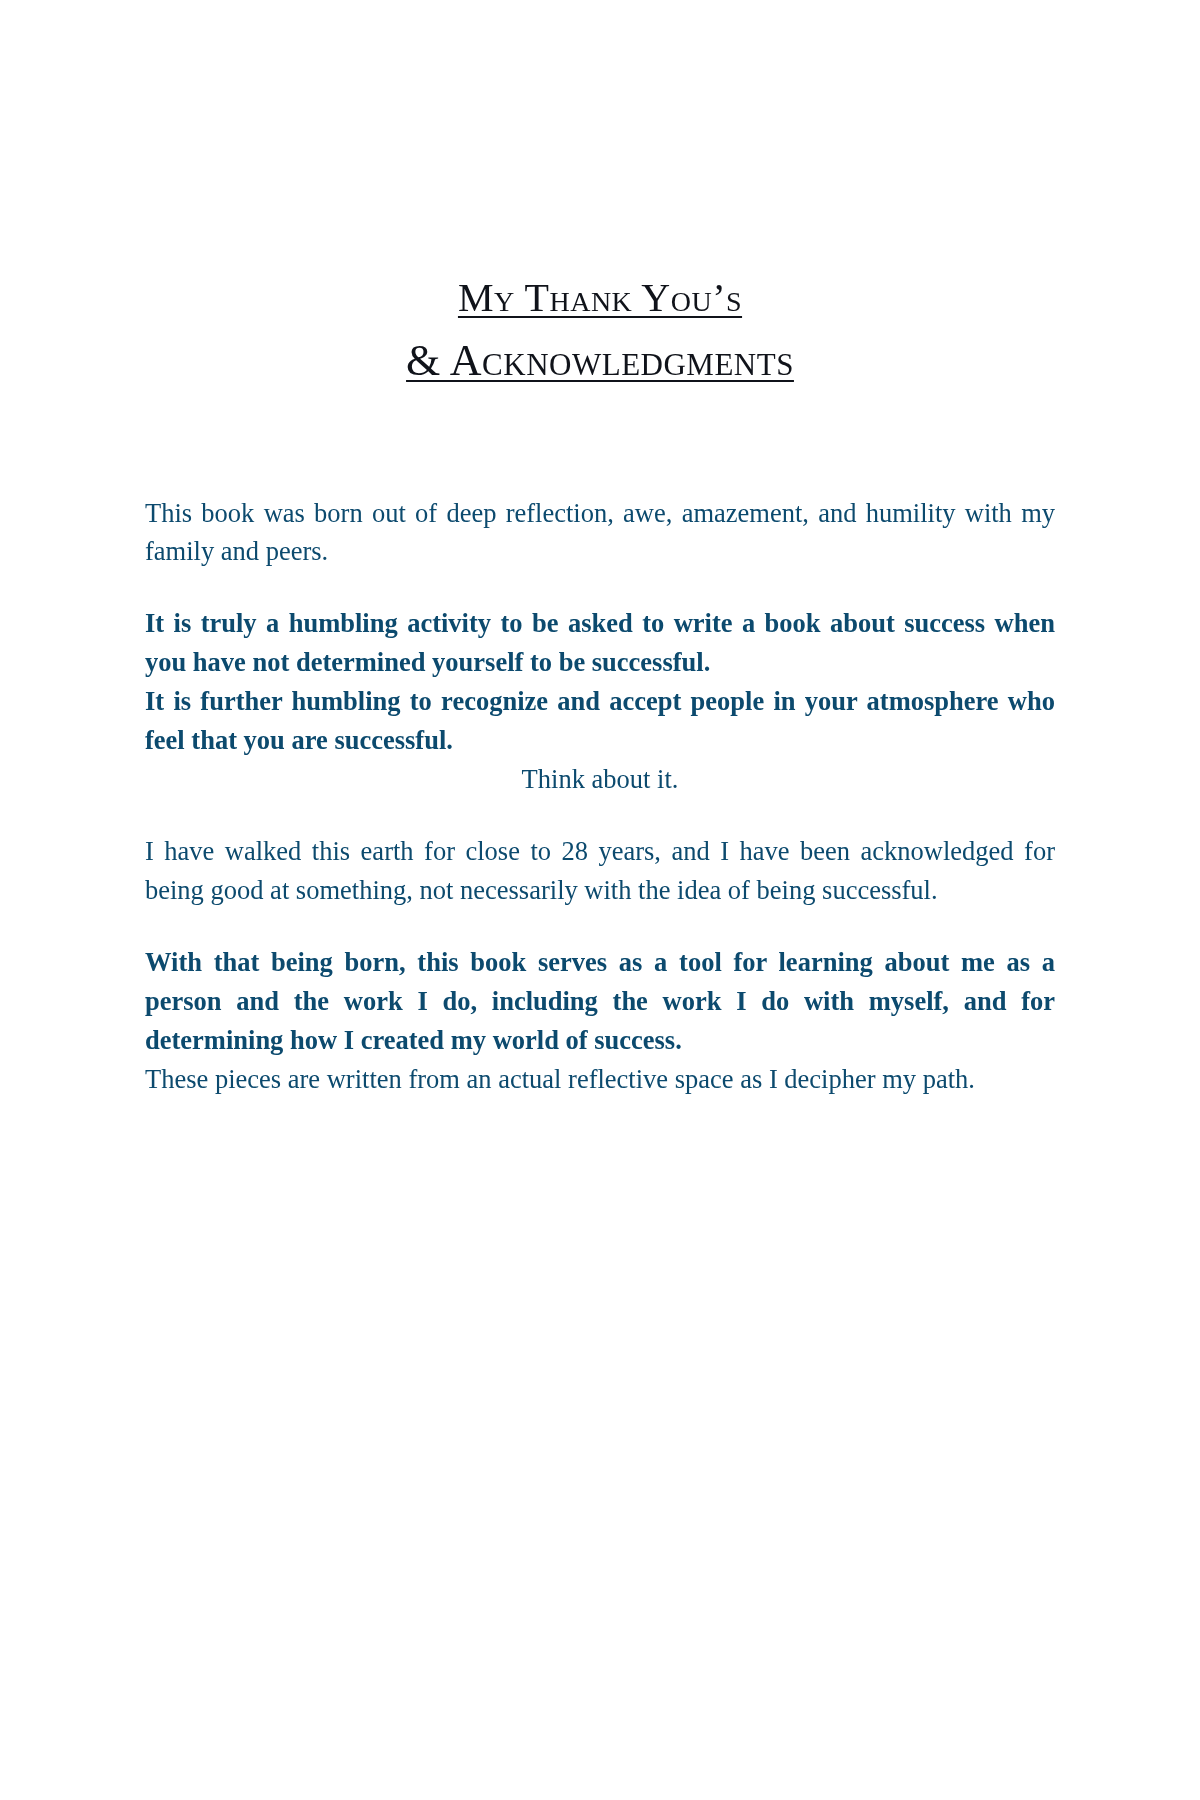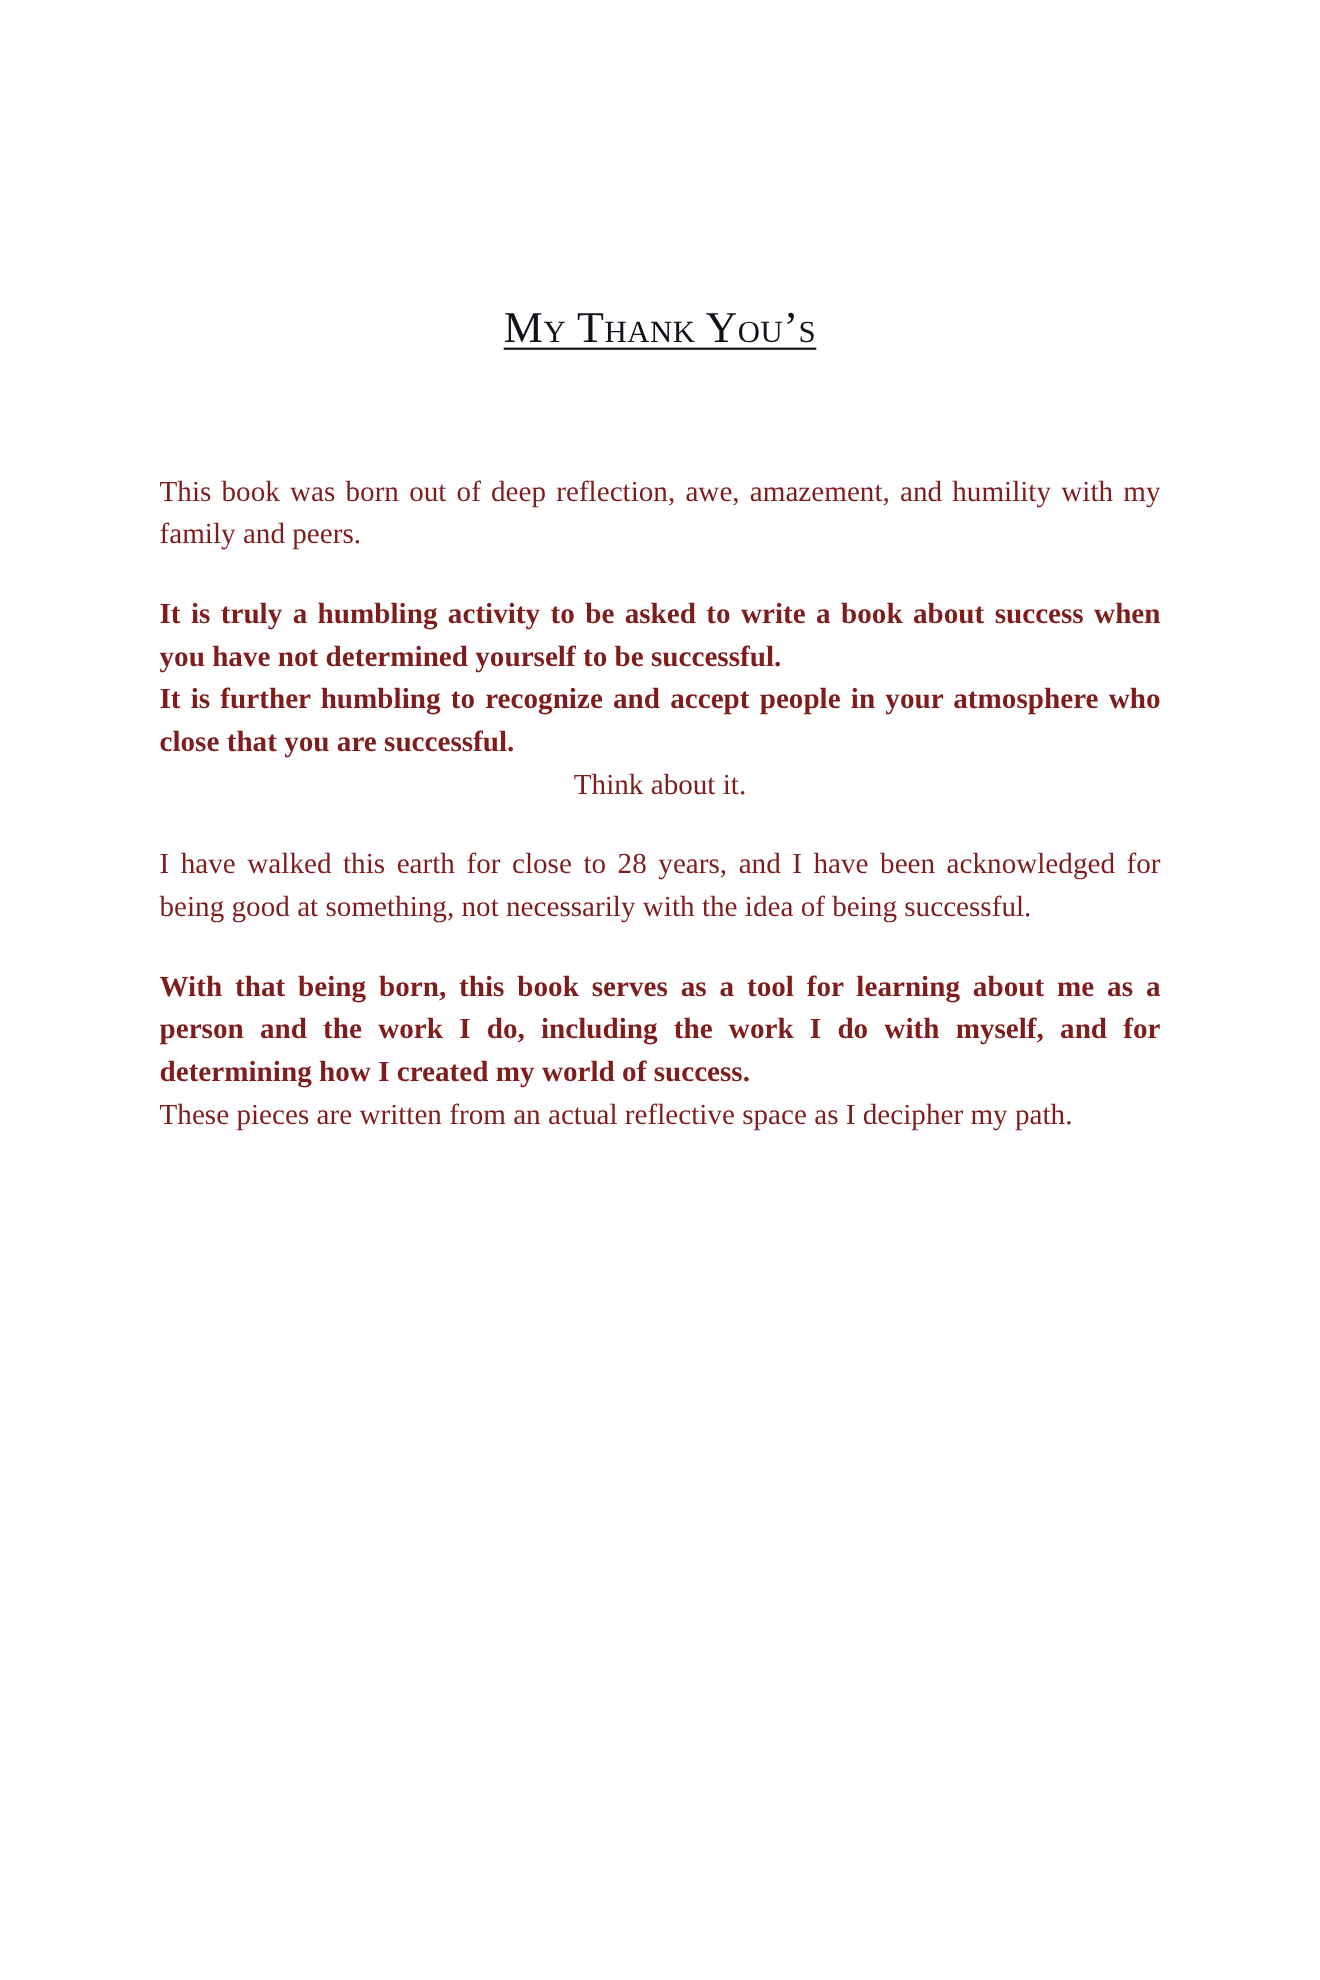--- a/index.html
+++ b/index.html
@@ -48,45 +48,46 @@
   }
   .body-block {
     margin-top: 104px;
   }
   p.para {
     font-size: 26.5px;
     line-height: 1.47;
     text-align: justify;
     text-justify: inter-word;
     margin: 0 0 33px 0;
-    color: #7f1d1d;
+    color: #0c4a6e;
   }
   p.para:last-child {
     margin-bottom: 0;
   }
   p.para.tight {
     margin-bottom: 0;
     font-weight: bold;
   }
   p.para.nojust {
     text-align: center;
   }
 </style>
 </head>
 <body>
 
 <div class="page">
 
   <div class="title-block">
     <div class="title-line title-line-1"><span class="u">My Thank You’s</span></div>
+    <div class="title-line title-line-2"><span class="u">&amp; Acknowledgments</span></div>
   </div>
 
   <div class="body-block">
     <p class="para">This book was born out of deep reflection, awe, amazement, and humility with my family and peers.</p>
     <p class="para tight">It is truly a humbling activity to be asked to write a book about success when you have not determined yourself to be successful.</p>
-    <p class="para tight">It is further humbling to recognize and accept people in your atmosphere who close that you are successful.</p>
+    <p class="para tight">It is further humbling to recognize and accept people in your atmosphere who feel that you are successful.</p>
     <p class="para nojust">Think about it.</p>
     <p class="para">I have walked this earth for close to 28 years, and I have been acknowledged for being good at something, not necessarily with the idea of being successful.</p>
     <p class="para tight">With that being born, this book serves as a tool for learning about me as a person and the work I do, including the work I do with myself, and for determining how I created my world of success.</p>
     <p class="para">These pieces are written from an actual reflective space as I decipher my path.</p>
   </div>
 
 </div>
 
 </body></html>

